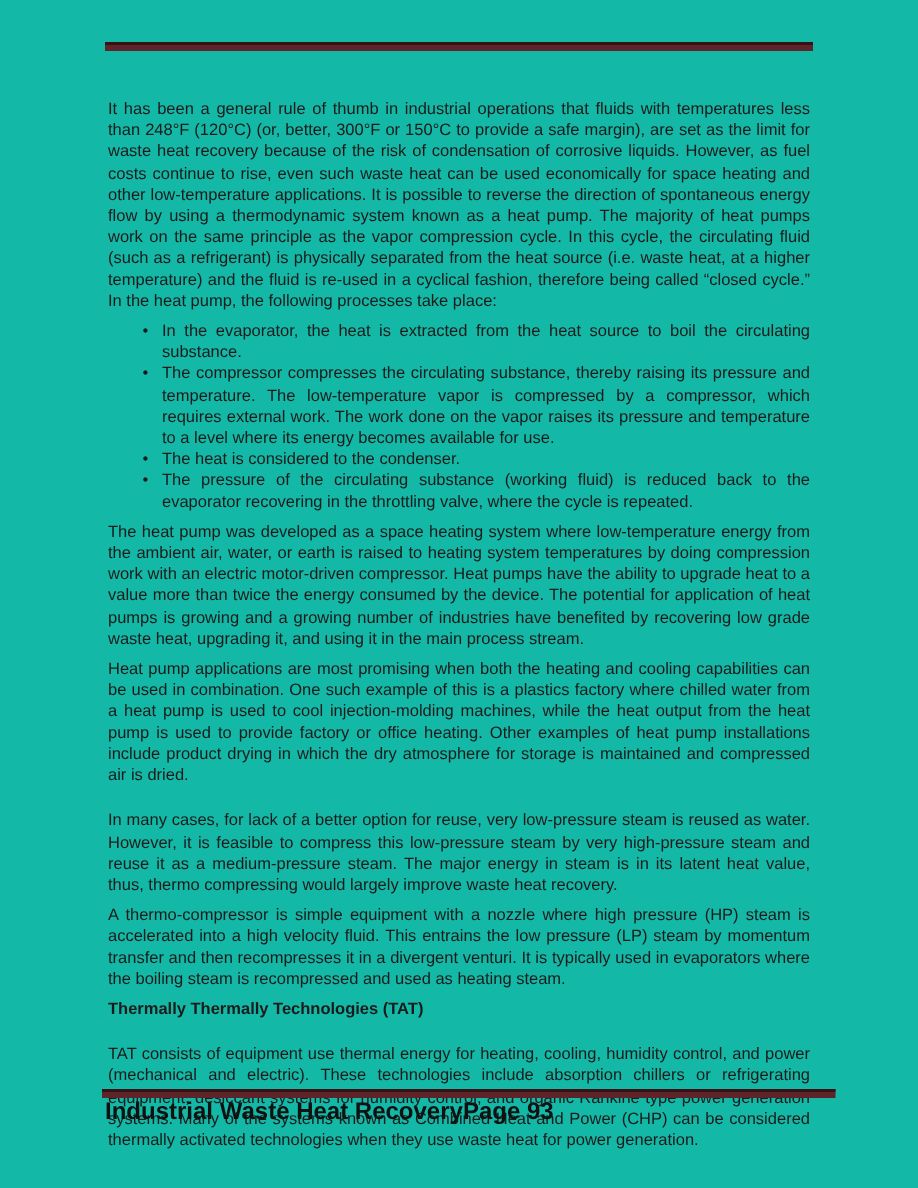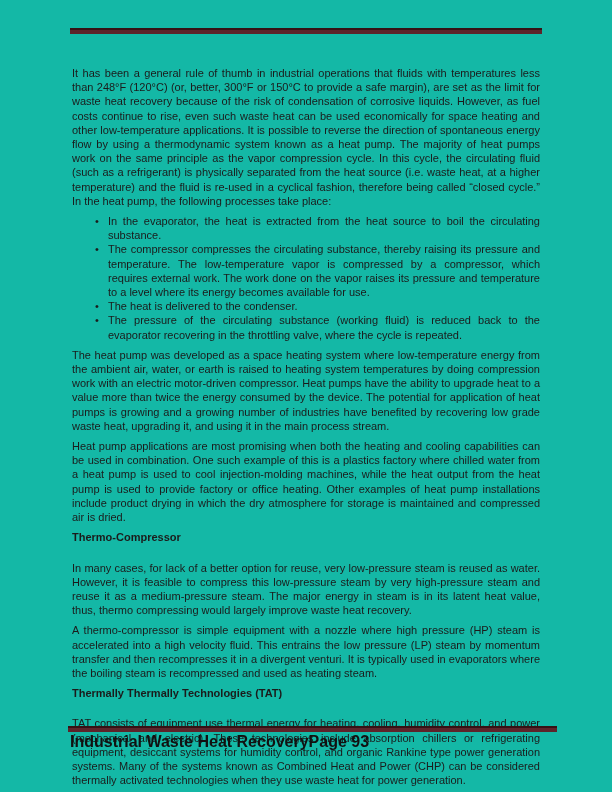--- a/index.html
+++ b/index.html
@@ -93,33 +93,32 @@
       <li>
         <span class="marker">•</span>
         <span class="li-text">In the evaporator, the heat is extracted from the heat source to boil the circulating substance.</span>
       </li>
       <li>
         <span class="marker">•</span>
         <span class="li-text">The compressor compresses the circulating substance, thereby raising its pressure and temperature. The low-temperature vapor is compressed by a compressor, which requires external work. The work done on the vapor raises its pressure and temperature to a level where its energy becomes available for use.</span>
       </li>
       <li>
         <span class="marker">•</span>
-        <span class="li-text">The heat is delivered to the condenser.</span>
+        <span class="li-text">The heat is considered to the condenser.</span>
       </li>
       <li>
         <span class="marker">•</span>
         <span class="li-text">The pressure of the circulating substance (working fluid) is reduced back to the evaporator recovering in the throttling valve, where the cycle is repeated.</span>
       </li>
     </ul>
 
     <p>The heat pump was developed as a space heating system where low-temperature energy from the ambient air, water, or earth is raised to heating system temperatures by doing compression work with an electric motor-driven compressor. Heat pumps have the ability to upgrade heat to a value more than twice the energy consumed by the device. The potential for application of heat pumps is growing and a growing number of industries have benefited by recovering low grade waste heat, upgrading it, and using it in the main process stream.</p>
 
     <p>Heat pump applications are most promising when both the heating and cooling capabilities can be used in combination. One such example of this is a plastics factory where chilled water from a heat pump is used to cool injection-molding machines, while the heat output from the heat pump is used to provide factory or office heating. Other examples of heat pump installations include product drying in which the dry atmosphere for storage is maintained and compressed air is dried.</p>
 
-    <div class="heading">Thermo-Compressor</div>
 
     <p class="after-heading">In many cases, for lack of a better option for reuse, very low-pressure steam is reused as water. However, it is feasible to compress this low-pressure steam by very high-pressure steam and reuse it as a medium-pressure steam. The major energy in steam is in its latent heat value, thus, thermo compressing would largely improve waste heat recovery.</p>
 
     <p>A thermo-compressor is simple equipment with a nozzle where high pressure (HP) steam is accelerated into a high velocity fluid. This entrains the low pressure (LP) steam by momentum transfer and then recompresses it in a divergent venturi. It is typically used in evaporators where the boiling steam is recompressed and used as heating steam.</p>
 
     <div class="heading">Thermally Thermally Technologies (TAT)</div>
 
     <p class="after-heading">TAT consists of equipment use thermal energy for heating, cooling, humidity control, and power (mechanical and electric). These technologies include absorption chillers or refrigerating equipment, desiccant systems for humidity control, and organic Rankine type power generation systems. Many of the systems known as Combined Heat and Power (CHP) can be considered thermally activated technologies when they use waste heat for power generation.</p>
 
   </div>

